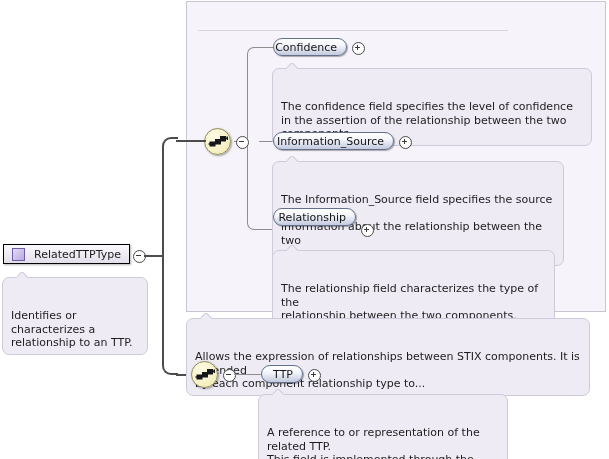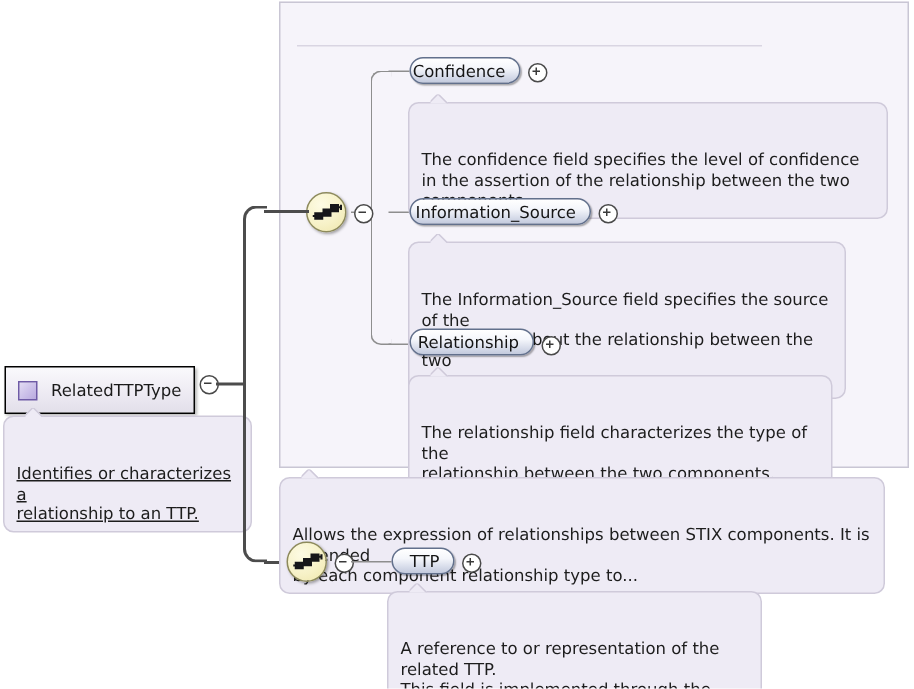--- a/index.html
+++ b/index.html
@@ -166,21 +166,21 @@
     transform: rotate(45deg);
     transform-origin: center;
   }
 
   
   .root-box {
     position: absolute;
     left: 3px;
     top: 244px;
     width: 127px;
-    height: 32px;
+    height: 20px;
     background: linear-gradient(to bottom, #faf9fc 0%, #eeebf3 55%, #e2dfea 100%);
     border: 1px solid #000000;
     box-sizing: border-box;
     display: flex;
     align-items: center;
     padding-left: 8px;
     box-shadow: 1px 1px 2px rgba(0,0,0,0.3);
     font-size: 11px;
   }
 
@@ -259,37 +259,37 @@
   <span>Information_Source</span>
 </div>
 <span class="toggle plus pill-toggle" style="left:399px; top:136px;"></span>
 <div class="note" style="left:272px; top:161px; width:292px;">
   <span class="notch"></span>
   <span>The Information_Source field specifies the source of the
 information about the relationship between the two
 components.</span>
 </div>
 
-<div class="pill" style="left:273px; top:219px; width:83px;">
+<div class="pill" style="left:273px; top:208px; width:83px;">
   <span>Relationship</span>
 </div>
 <span class="toggle plus pill-toggle" style="left:361px; top:224px;"></span>
 <div class="note" style="left:272px; top:250px; width:283px;">
   <span class="notch"></span>
   <span>The relationship field characterizes the type of the
 relationship between the two components.
 This field is implemented...</span>
 </div>
 
 <div class="root-box">
   <span class="type-square"></span>
   <span>RelatedTTPType</span>
 </div>
 <span class="toggle" style="position:absolute; left:133px; top:250px;"></span>
-<div class="note" style="left:2px; top:277px; width:166px;text-decoration:underline;">
+<div class="note" style="left:2px; top:277px; width:146px;">
   <span class="notch"></span>
   <span>Identifies or characterizes a
 relationship to an TTP.</span>
 </div>
 
 <div class="line-h" style="left:144px; top:255px; width:20px;"></div>
 <div class="trunk tl" style="left:162px; top:137px; width:16px; height:119px;"></div>
 <div class="trunk bl" style="left:162px; top:255px; width:16px; height:120px;"></div>
 <div class="line-h" style="left:176px; top:140px; width:30px;"></div>
 <div class="line-h" style="left:176px; top:374px; width:17px;"></div>

